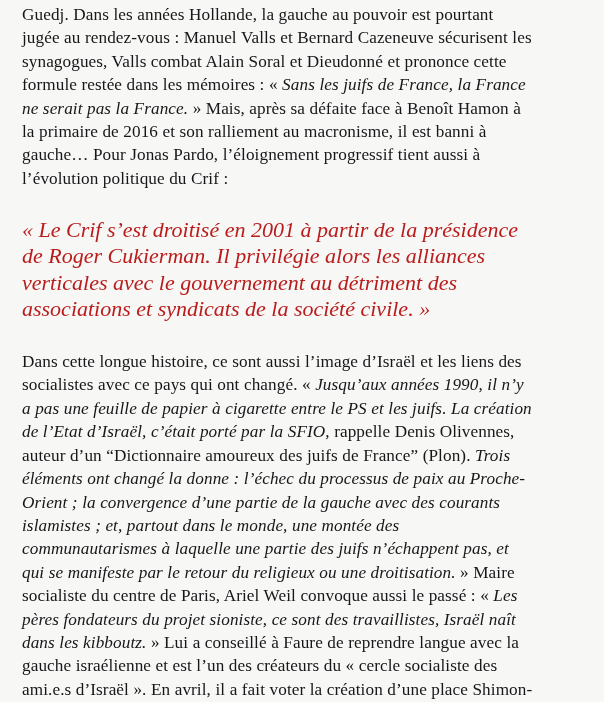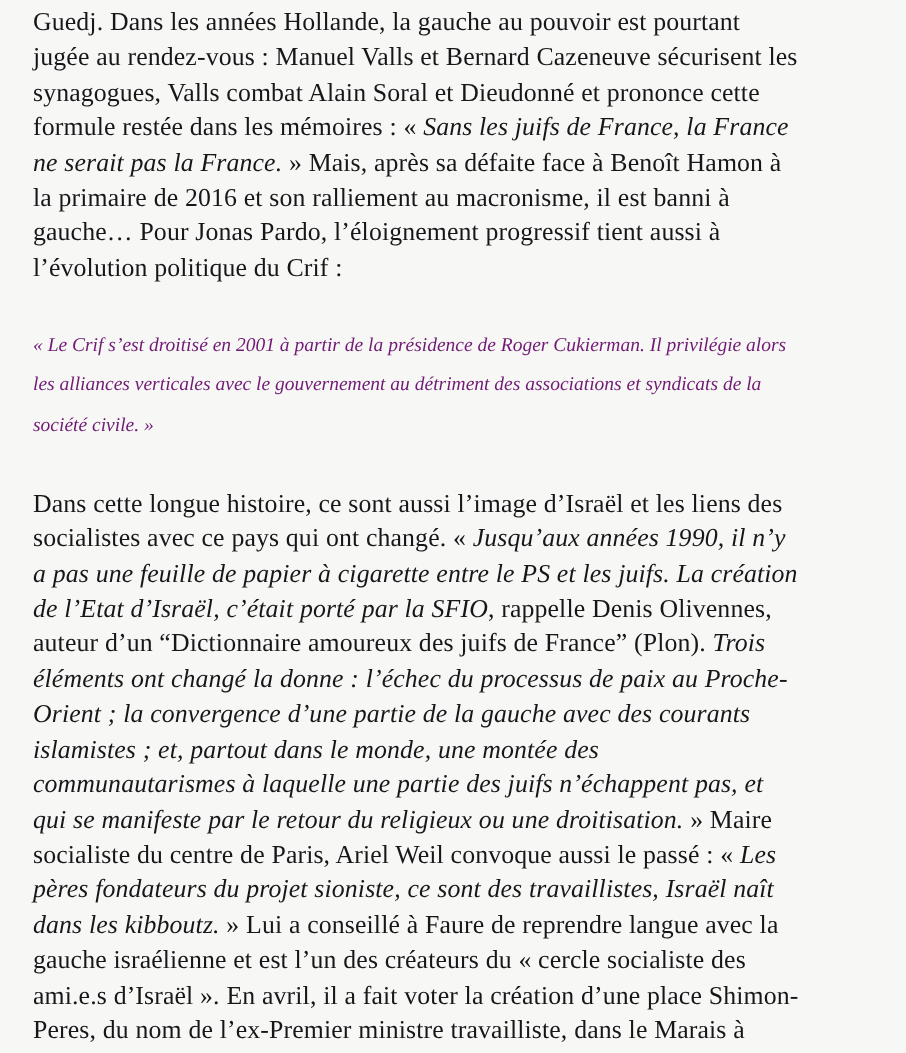--- a/index.html
+++ b/index.html
@@ -28,27 +28,27 @@
     text-align: left;
     letter-spacing: 0.005em;
     word-spacing: 0.005em;
     color: #17171a;
   }
   .para-first {
     margin-top: 0;
     padding-top: 3px;
   }
   .pullquote {
-    font-size: 13px;
+    font-size: 22px;
     line-height: 26.2px;
     font-style: italic;
     margin: 27px 0 0 0;
     padding: 0;
     text-align: left;
-    color: #701a75;
+    color: #b91c1c;
   }
   .pullquote-after {
     margin-top: 28px;
   }
   em, .it {
     font-style: italic;
   }
 </style>
 </head>
 <body>

